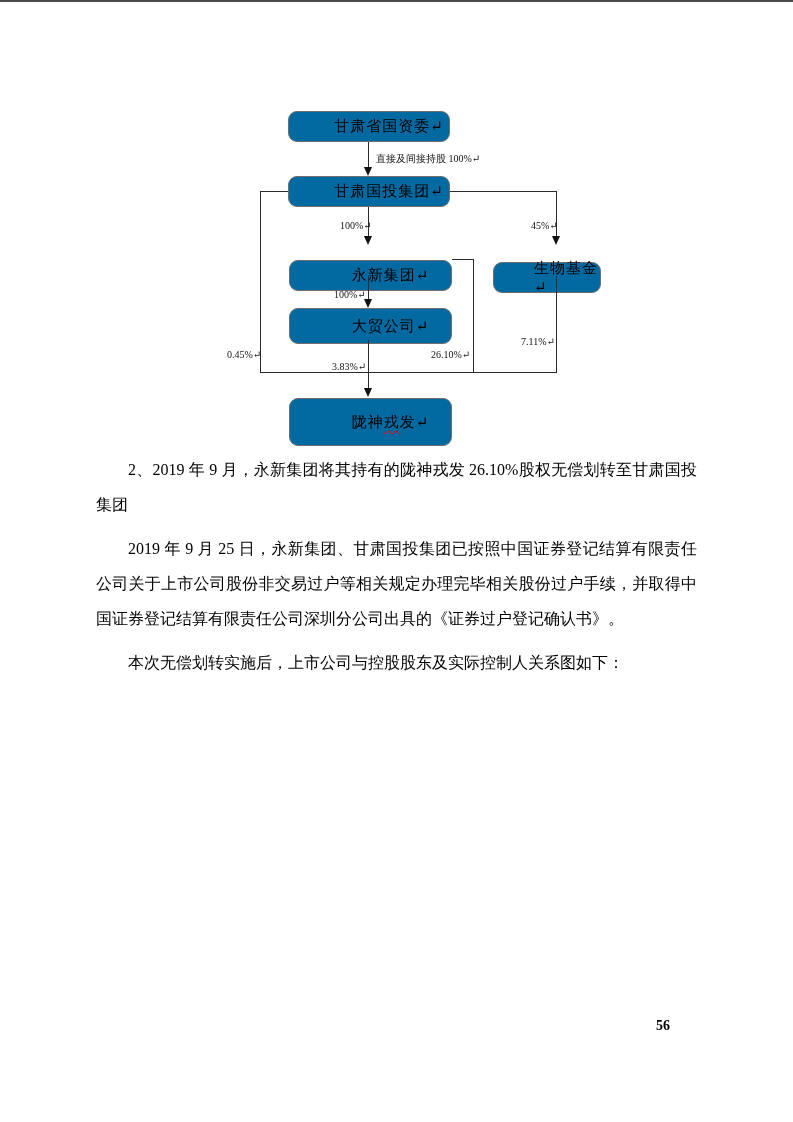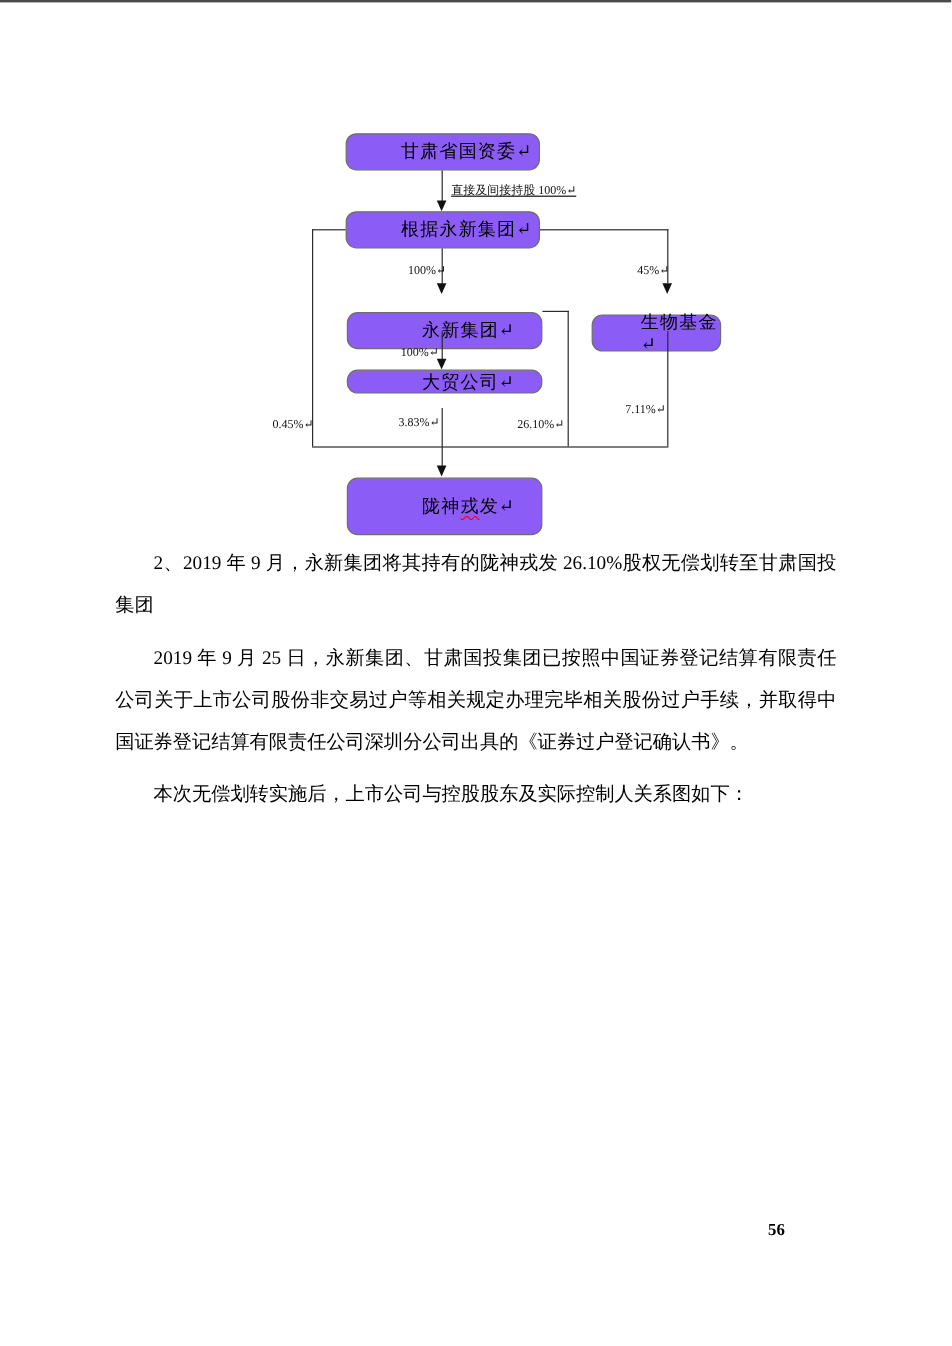--- a/index.html
+++ b/index.html
@@ -14,21 +14,21 @@
   .top-edge{
     position:absolute;left:0;top:0;width:793px;height:2px;background:#4a4a4a;
   }
   
   .diagram{position:absolute;left:0;top:0;width:793px;height:450px;}
   .node{
     position:absolute;
     box-sizing:border-box;
     border:1.4px solid #6e6e6e;
     border-radius:9px;
-    background:#8b5cf6;
+    background:#0369a1;
     display:flex;align-items:center;justify-content:center;
     font-size:15px;letter-spacing:1px;color:#000;padding-left:40px;
   }
   .vline{position:absolute;width:1px;background:#2b2b2b;}
   .hline{position:absolute;height:1px;background:#2b2b2b;}
   .arrow-down{
     position:absolute;width:0;height:0;
     border-left:4.5px solid transparent;
     border-right:4.5px solid transparent;
     border-top:9px solid #111;
@@ -50,51 +50,51 @@
     font-size:16px;line-height:35px;
     text-align:justify;
   }
   .body-text p{
     margin:0 0 9px 0;
     text-indent:2em;
   }
   
   .page-number{
     position:absolute;left:640px;top:1018px;width:46px;
-    text-align:left;font-size:14px;font-weight:bold;color:#000;
+    text-align:center;font-size:14px;font-weight:bold;color:#000;
   }
 </style>
 </head>
 <body>
 
 <div class="page">
 
   <div class="top-edge"></div>
 
   <div class="diagram">
 
     <div class="node" style="left:288px;top:111px;width:162px;height:31px;">甘肃省国资委↵</div>
 
-    <div class="node" style="left:288px;top:176px;width:162px;height:31px;">根据永新集团↵</div>
+    <div class="node" style="left:288px;top:176px;width:162px;height:31px;">甘肃国投集团↵</div>
 
     <div class="node" style="left:289px;top:245px;width:163px;height:31px;margin-top:15px;">永新集团↵</div>
 
     <div class="node" style="left:493px;top:245px;width:108px;height:31px;margin-top:17px;">生物基金↵</div>
 
-    <div class="node" style="left:289px;top:308px;width:163px;height:20px;">大贸公司↵</div>
+    <div class="node" style="left:289px;top:308px;width:163px;height:36px;">大贸公司↵</div>
 
     <div class="node" style="left:289px;top:398px;width:163px;height:48px;">
       <span>陇神</span>
         <span class="wavy">戎</span>
         <span>发↵</span>
     </div>
 
     <div class="vline" style="left:368px;top:142px;height:26px;"></div>
     <div class="arrow-down" style="left:364px;top:167px;"></div>
-    <div class="edge-label" style="left:376px;top:152px;text-decoration:underline;">直接及间接持股 100%↵</div>
+    <div class="edge-label" style="left:376px;top:152px;">直接及间接持股 100%↵</div>
 
     <div class="vline" style="left:368px;top:207px;height:31px;"></div>
     <div class="arrow-down" style="left:364px;top:236px;"></div>
     <div class="edge-label" style="left:340px;top:220px;">100%↵</div>
 
     <div class="hline" style="left:450px;top:191px;width:107px;"></div>
     <div class="vline" style="left:556px;top:191px;height:45px;"></div>
     <div class="arrow-down" style="left:552px;top:236px;"></div>
     <div class="edge-label" style="left:531px;top:220px;">45%↵</div>
 
@@ -110,21 +110,21 @@
     <div class="vline" style="left:473px;top:259px;height:113px;"></div>
     <div class="edge-label" style="left:431px;top:349px;text-align:center;">26.10%↵</div>
 
     <div class="vline" style="left:556px;top:276px;height:96px;"></div>
     <div class="edge-label" style="left:521px;top:336px;">7.11%↵</div>
 
     <div class="hline" style="left:260px;top:372px;width:297px;"></div>
 
     <div class="vline" style="left:368px;top:340px;height:49px;"></div>
     <div class="arrow-down" style="left:364px;top:388px;"></div>
-    <div class="edge-label" style="left:332px;top:347px;text-align:center;">3.83%↵</div>
+    <div class="edge-label" style="left:332px;top:361px;text-align:center;">3.83%↵</div>
 
   </div>
 
   <div class="body-text">
     <p>2、2019 年 9 月，永新集团将其持有的陇神戎发 26.10%股权无偿划转至甘肃国投集团</p>
     <p>2019 年 9 月 25 日，永新集团、甘肃国投集团已按照中国证券登记结算有限责任公司关于上市公司股份非交易过户等相关规定办理完毕相关股份过户手续，并取得中国证券登记结算有限责任公司深圳分公司出具的《证券过户登记确认书》。</p>
     <p>本次无偿划转实施后，上市公司与控股股东及实际控制人关系图如下：</p>
   </div>
 
   <div class="page-number">56</div>

